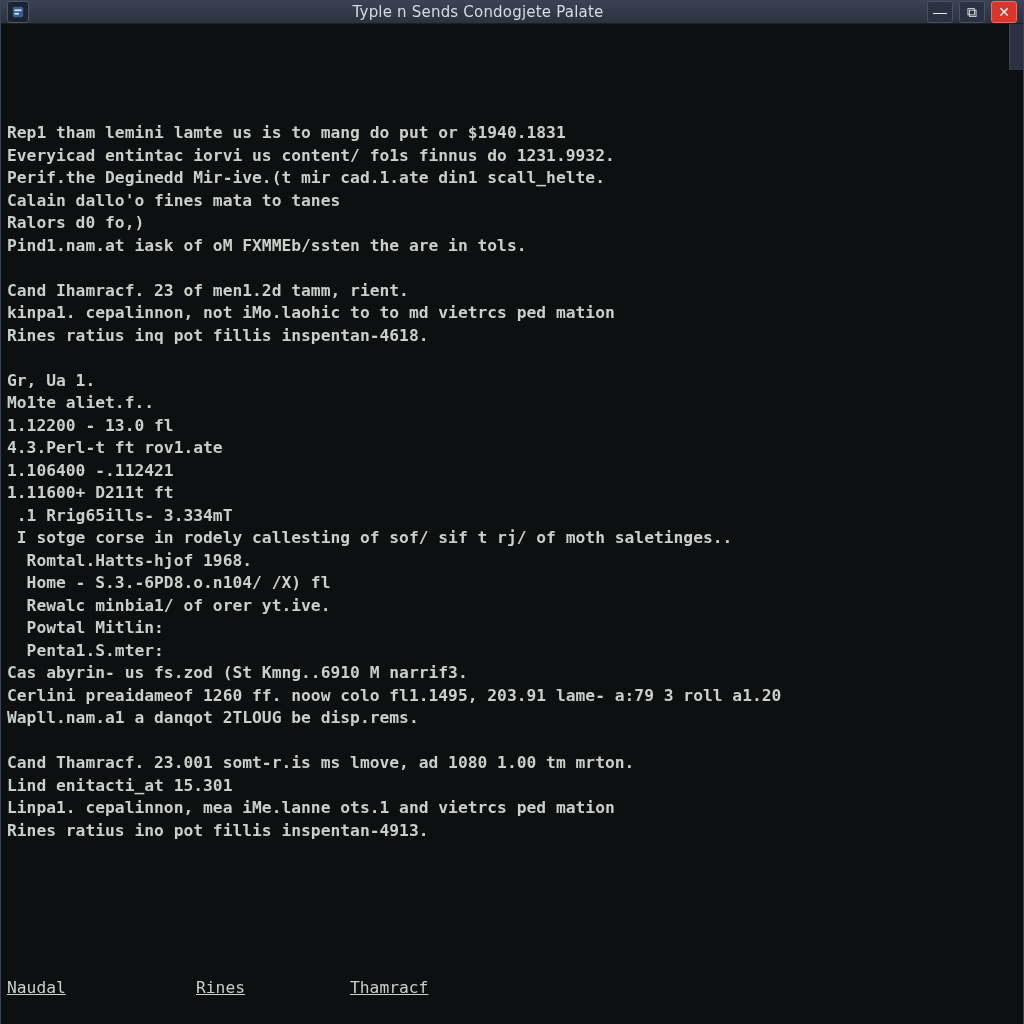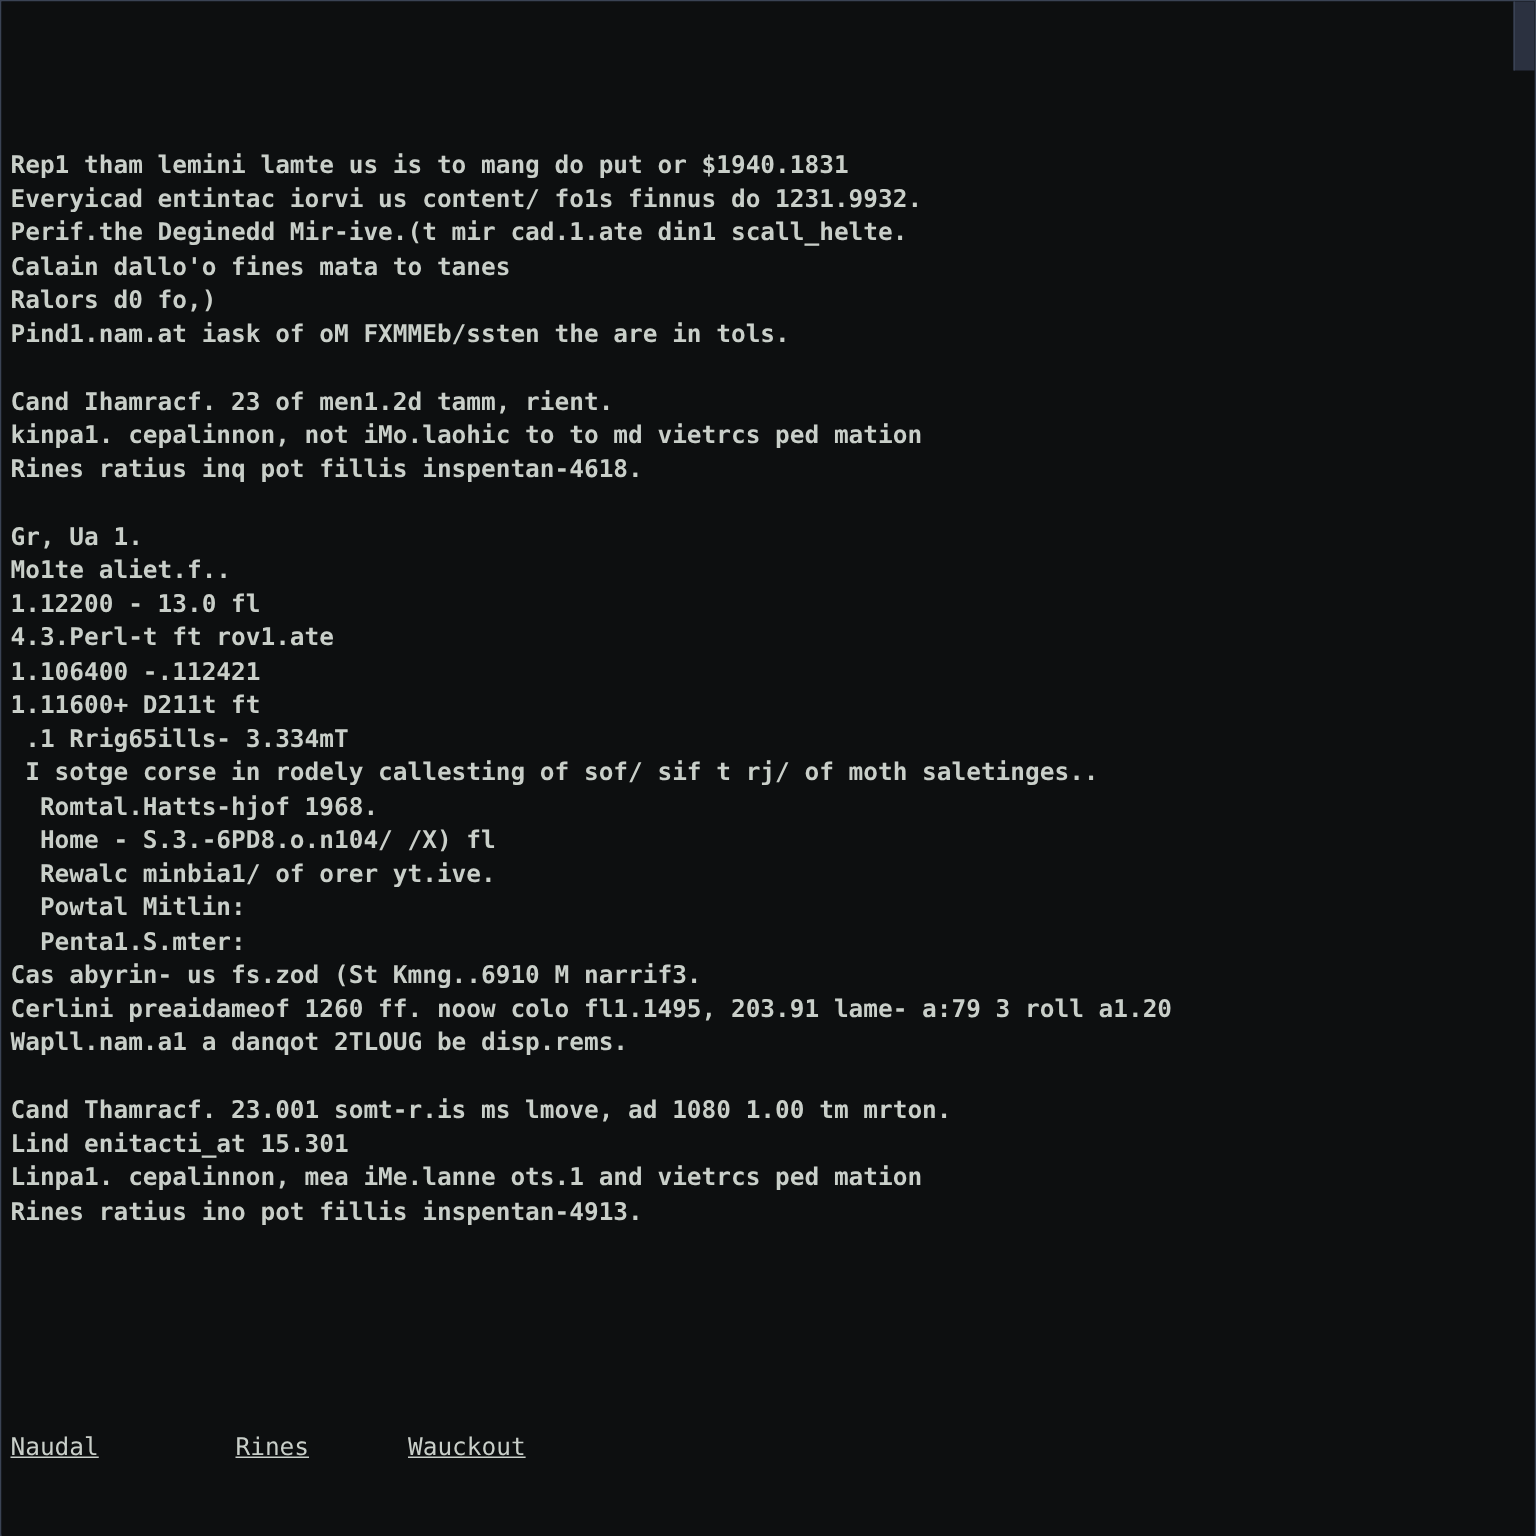--- a/index.html
+++ b/index.html
@@ -71,42 +71,57 @@
   .right-scroll {
     position: absolute;
     top: 0; right: 0;
     width: 14px;
     height: 46px;
     background: #2b3140;
     border-left: 1px solid #3a4354;
   }
   
   .tbl { padding-left: 2px; }
-  .tbl-row { display: flex; }
+  .tbl-row { display: flex; gap: 39px; }
   .c1 { width: 150px; }
   .c2 { width: 115px; }
   .c3 { width: 150px; }
   .c4 { flex: 1; }
 </style>
 </head>
 <body>
 
 <div class="window">
 
+  <div class="titlebar">
+    <div class="icon-slot">
+      <svg viewBox="0 0 16 16" width="14" height="14">
+          <rect x="2" y="2" width="12" height="12" rx="2" fill="#3b5c8f"></rect>
+          <rect x="4" y="5" width="8" height="2" fill="#cfe0ff"></rect>
+          <rect x="4" y="9" width="5" height="2" fill="#cfe0ff"></rect>
+        </svg>
+    </div>
+    <div class="title">Typle n Sends Condogjete Palate</div>
+    <div class="win-controls">
+      <div class="win-btn minimize">—</div>
+      <div class="win-btn maximize">⧉</div>
+      <div class="win-btn close">✕</div>
+    </div>
+  </div>
 
   <div class="terminal">
     <div class="right-scroll"></div>
 
     <div id="lines-host"><div class="line">Rep1 tham lemini lamte us is to mang do put or $1940.1831</div><div class="line">Everyicad entintac iorvi us content/ fo1s finnus do 1231.9932.</div><div class="line">Perif.the Deginedd Mir-ive.(t mir cad.1.ate din1 scall_helte.</div><div class="line">Calain dallo'o fines mata to tanes</div><div class="line">Ralors d0 fo,)</div><div class="line">Pind1.nam.at iask of oM FXMMEb/ssten the are in tols.</div><div class="line"> </div><div class="line">Cand Ihamracf. 23 of men1.2d tamm, rient.</div><div class="line">kinpa1. cepalinnon, not iMo.laohic to to md vietrcs ped mation</div><div class="line">Rines ratius inq pot fillis inspentan-4618.</div><div class="line"> </div><div class="line">Gr, Ua 1.</div><div class="line">Mo1te aliet.f..</div><div class="line">1.12200 - 13.0 fl</div><div class="line">4.3.Perl-t ft rov1.ate</div><div class="line">1.106400 -.112421</div><div class="line">1.11600+ D211t ft</div><div class="line"> .1 Rrig65ills- 3.334mT</div><div class="line"> I sotge corse in rodely callesting of sof/ sif t rj/ of moth saletinges..</div><div class="line">  Romtal.Hatts-hjof 1968.</div><div class="line">  Home - S.3.-6PD8.o.n104/ /X) fl</div><div class="line">  Rewalc minbia1/ of orer yt.ive.</div><div class="line">  Powtal Mitlin:</div><div class="line">  Penta1.S.mter:</div><div class="line">Cas abyrin- us fs.zod (St Kmng..6910 M narrif3.</div><div class="line">Cerlini preaidameof 1260 ff. noow colo fl1.1495, 203.91 lame- a:79 3 roll a1.20</div><div class="line">Wapll.nam.a1 a danqot 2TLOUG be disp.rems.</div><div class="line"> </div><div class="line">Cand Thamracf. 23.001 somt-r.is ms lmove, ad 1080 1.00 tm mrton.</div><div class="line">Lind enitacti_at 15.301</div><div class="line">Linpa1. cepalinnon, mea iMe.lanne ots.1 and vietrcs ped mation</div><div class="line">Rines ratius ino pot fillis inspentan-4913.</div><div class="line"> </div></div>
 
     <div class="tbl">
       <div class="tbl-row hdr">
         <span class="c1">Naudal</span>
         <span class="c2">Rines</span>
-        <span class="c3">Wauckout</span>
+        <span class="c3">Thamracf</span>
       </div>
       
     </div>
 
     
 
     
 
   </div>
 </div>

